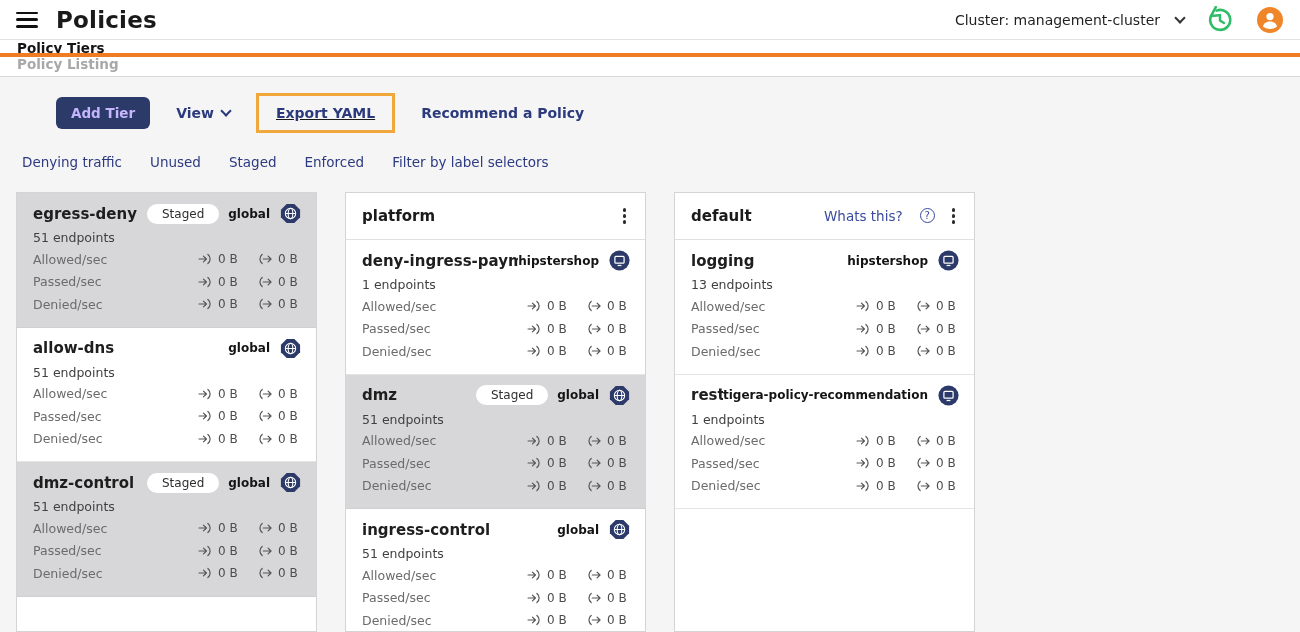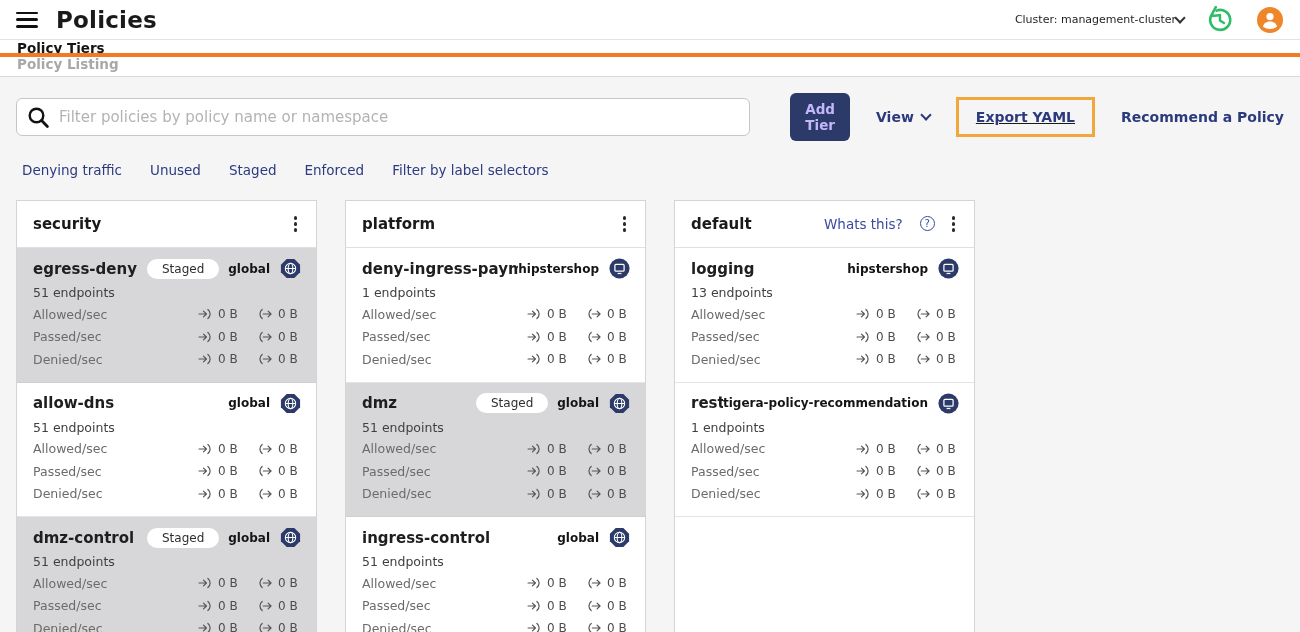--- a/index.html
+++ b/index.html
@@ -7,21 +7,21 @@
               font-family:"DejaVu Sans", sans-serif; color:#1a1a1a; }
 
   
   .app-header { height:40px; background:#fff; display:flex; align-items:center;
                 padding:0 16px; border-bottom:1px solid #e2e2e2; }
   .hamburger { width:22px; height:16px; display:flex; flex-direction:column;
                justify-content:space-between; cursor:pointer; margin-right:18px; }
   .hamburger i { display:block; height:2.6px; background:#111; border-radius:2px; }
   .app-title { font-size:23px; font-weight:800; letter-spacing:.2px; }
   .header-right { margin-left:auto; display:flex; align-items:center; gap:22px; }
-  .cluster-select { display:flex; align-items:center; gap:0; font-size:11px;
+  .cluster-select { display:flex; align-items:center; gap:16px; font-size:14px;
                     color:#1f1f1f; cursor:pointer; }
   .chev { width:8px; height:8px; border-right:2px solid #333; border-bottom:2px solid #333;
           transform:rotate(45deg); margin-top:-4px; }
   .chev.navy { border-color:#2b3a7d; }
   .icon-btn { display:flex; align-items:center; cursor:pointer; }
 
   
   .tab-bar { height:37px; background:#fff; border-bottom:1px solid #d9d9d9;
              display:flex; align-items:stretch;flex-direction:column; }
   .tab { padding:0 17px; display:flex; align-items:center; font-size:13.5px;
@@ -123,27 +123,20 @@
     <span>Policy Tiers</span>
   </div>
   <div class="tab inactive">
     <span>Policy Listing</span>
   </div>
 </nav>
 
 <main class="content">
 
   <div class="toolbar">
-    <div class="search-wrap">
-      <svg width="23" height="23" viewBox="0 0 23 23">
-        <circle cx="9.5" cy="9.5" r="6.8" fill="none" stroke="#111" stroke-width="2.4"></circle>
-        <line x1="14.6" y1="14.6" x2="20.4" y2="20.4" stroke="#111" stroke-width="2.8" stroke-linecap="round"></line>
-      </svg>
-      <input class="search-input" type="text" placeholder="Filter policies by policy name or namespace" style="">
-    </div>
     <div class="toolbar-actions">
       <button class="btn-primary">Add Tier</button>
       <div class="link-btn">
         <span>View</span>
         <span class="chev navy"></span>
       </div>
       <span class="export-highlight">
         <span class="link-btn">Export YAML</span>
       </span>
       <div class="link-btn">Recommend a Policy</div>
@@ -153,33 +146,20 @@
   <div class="filter-links">
     <span class="filter-link">Denying traffic</span>
     <span class="filter-link">Unused</span>
     <span class="filter-link">Staged</span>
     <span class="filter-link">Enforced</span>
     <span class="filter-link">Filter by label selectors</span>
   </div>
 
   <div class="board">
   <section class="tier-col">
-    <div class="tier-head">
-      <span class="tier-name">security</span>
-      <span class="tier-head-right">
-
-        <span class="kebab">
-          <span style="display:flex;flex-direction:column;gap:2.5px;">
-                <i></i>
-                <i></i>
-                <i></i>
-              </span>
-        </span>
-      </span>
-    </div>
     <div>
   <article class="policy-card muted">
     <div class="pc-title-row">
       <span class="pc-name">egress-deny</span>
       <span class="pc-right">
         <span class="staged-pill">Staged</span>
         <span class="scope-label">global</span>
         <svg width="23" height="23" viewBox="0 0 24 24">
           <polygon points="8,2 16,2 22,8 22,16 16,22 8,22 2,16 2,8" fill="#2b3a69"></polygon>
           <circle cx="12" cy="12" r="5.4" fill="none" stroke="#fff" stroke-width="1.1"></circle>

